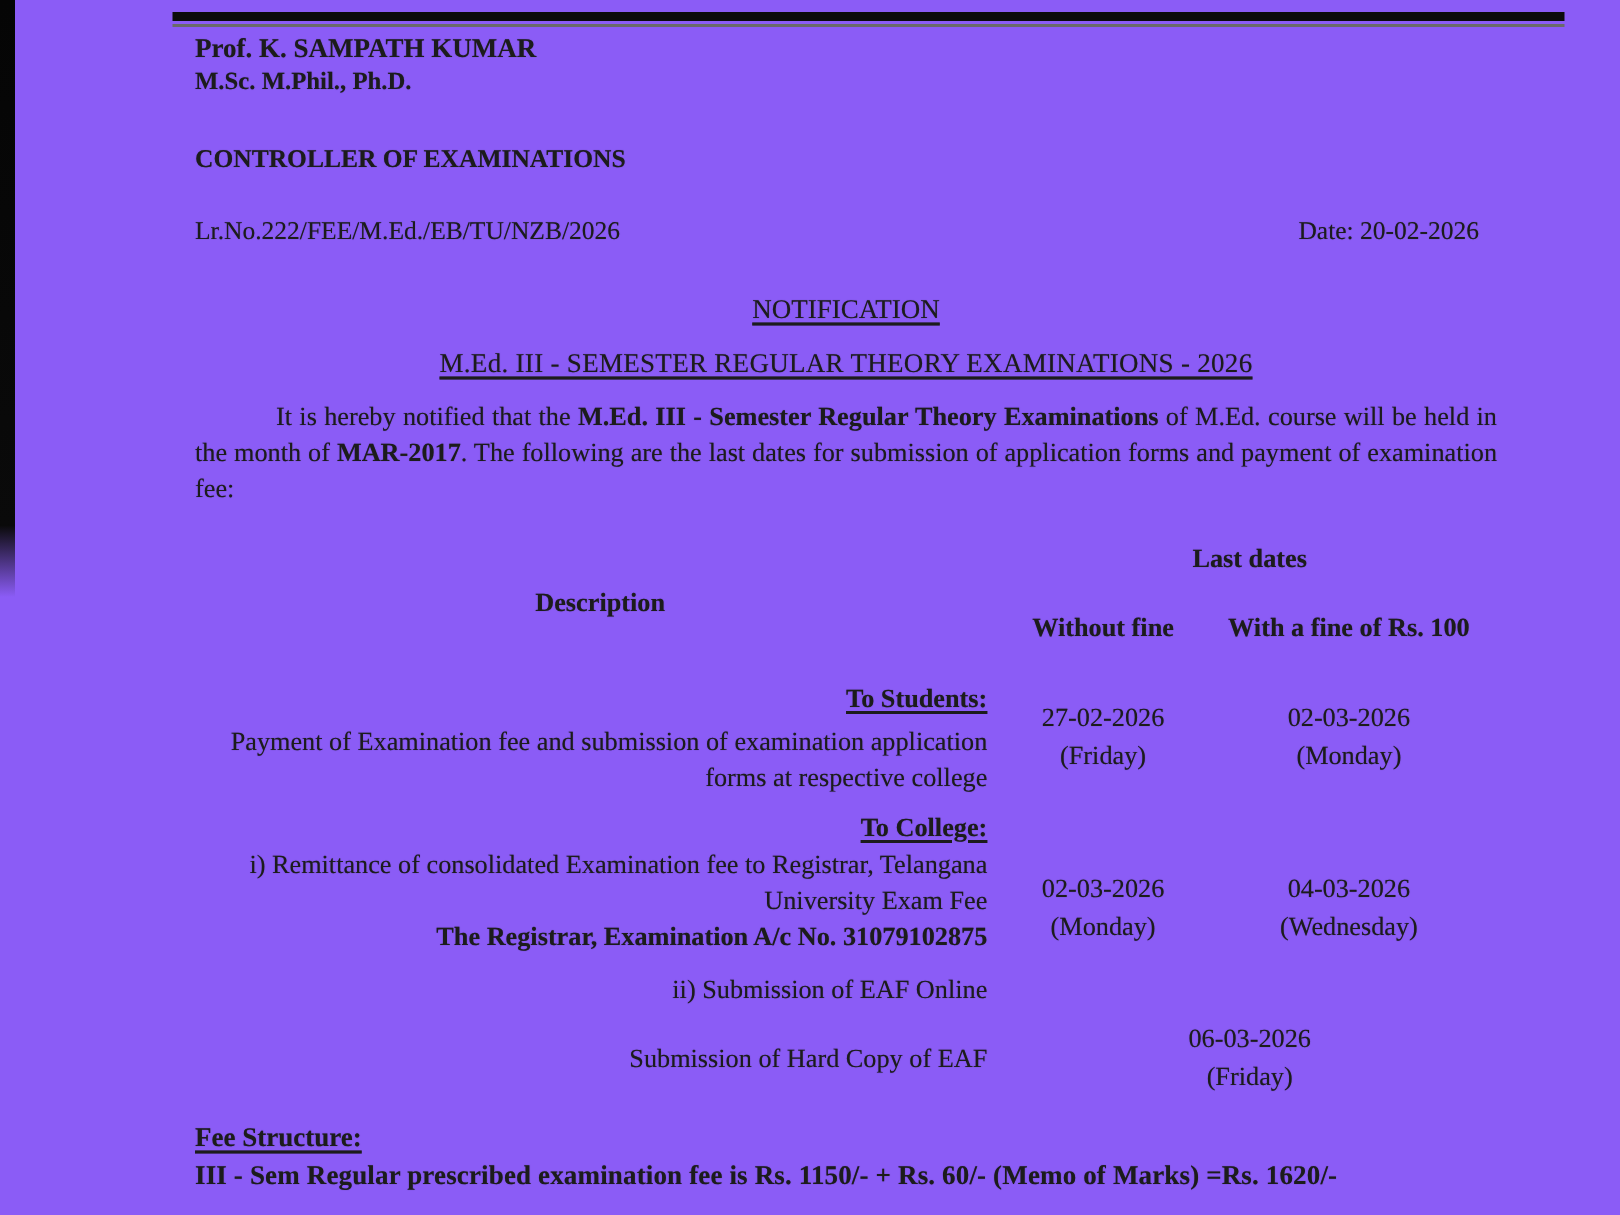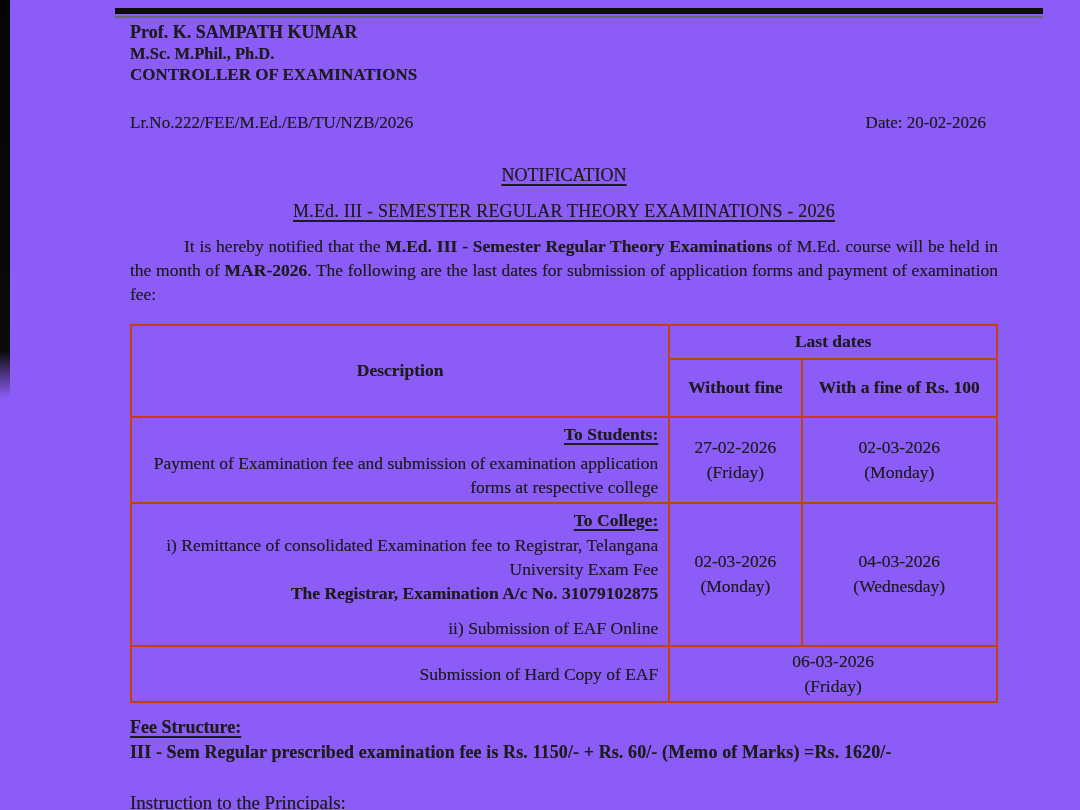--- a/index.html
+++ b/index.html
@@ -27,21 +27,21 @@
   .top-rule .thick{height:6px;background:#0c0c0c;}
   .top-rule .gap{height:2px;background:transparent;}
   .top-rule .thin{height:2px;background:#6a6a6a;}
 
   .content{
     position:absolute;left:130px;top:0;width:868px;
   }
   .letterhead{margin-top:22px;font-weight:bold;line-height:21px;}
   .letterhead .name{font-size:18px;}
   .letterhead .quals{font-size:16.5px;}
-  .letterhead .desig{font-size:17px;}
+  .letterhead .desig{font-size:17px;margin-top:31px;}
 
   .ref-row{
     margin-top:27px;display:flex;justify-content:space-between;
     font-size:17px;line-height:22px;
   }
   .ref-row .date{margin-right:12px;}
 
   .center-head{
     margin-top:29px;text-align:center;font-weight:normal;font-size:18px;line-height:24px;
   }
@@ -57,21 +57,21 @@
     margin-top:11px;font-size:17.5px;line-height:24px;
     text-align:justify;text-indent:54px;
   }
   .intro b{white-space:normal;}
 
   table.sched{
     margin-top:12px;border-collapse:collapse;width:868px;
     font-size:17.5px;table-layout:fixed;
   }
   table.sched th,table.sched td{
-    border:2px solid #c2410c;
+    border:2px solid #8b5cf6;
     padding:2px 10px;
   }
   table.sched th{font-weight:bold;text-align:center;line-height:23px;}
   .col-desc{width:537px;}
   .col-wo{width:132px;}
   .col-fine{width:195px;}
   th.h-lastdates{height:28px;}
   th.h-sub{height:52px;vertical-align:middle;}
   td.desc-cell{vertical-align:top;text-align:right;line-height:24px;}
   td.date-cell{text-align:center;vertical-align:middle;line-height:25px;}
@@ -133,21 +133,21 @@
     </div>
 
     <div class="center-head">
       <span class="underlined">NOTIFICATION</span>
     </div>
 
     <div class="center-head">
       <span class="underlined exam-title">M.Ed. III - SEMESTER REGULAR THEORY EXAMINATIONS - 2026</span>
     </div>
 
-    <p class="intro"><span>It is hereby notified that the </span><b>M.Ed. III - Semester Regular Theory Examinations</b><span> of M.Ed. course will be held in the month of </span><b>MAR-2026</b><span>. The following are the last dates for submission of application forms and payment of examination fee:</span></p>
+    <p class="intro"><span>It is hereby notified that the </span><b>M.Ed. III - Semester Regular Theory Examinations</b><span> of M.Ed. course will be held in the month of </span><b>MAR-2017</b><span>. The following are the last dates for submission of application forms and payment of examination fee:</span></p>
 
     <table class="sched">
       <colgroup>
         <col class="col-desc">
           <col class="col-wo">
           <col class="col-fine">
       </colgroup>
       <tbody>
           <tr>
         <th rowspan="2">Description</th>

